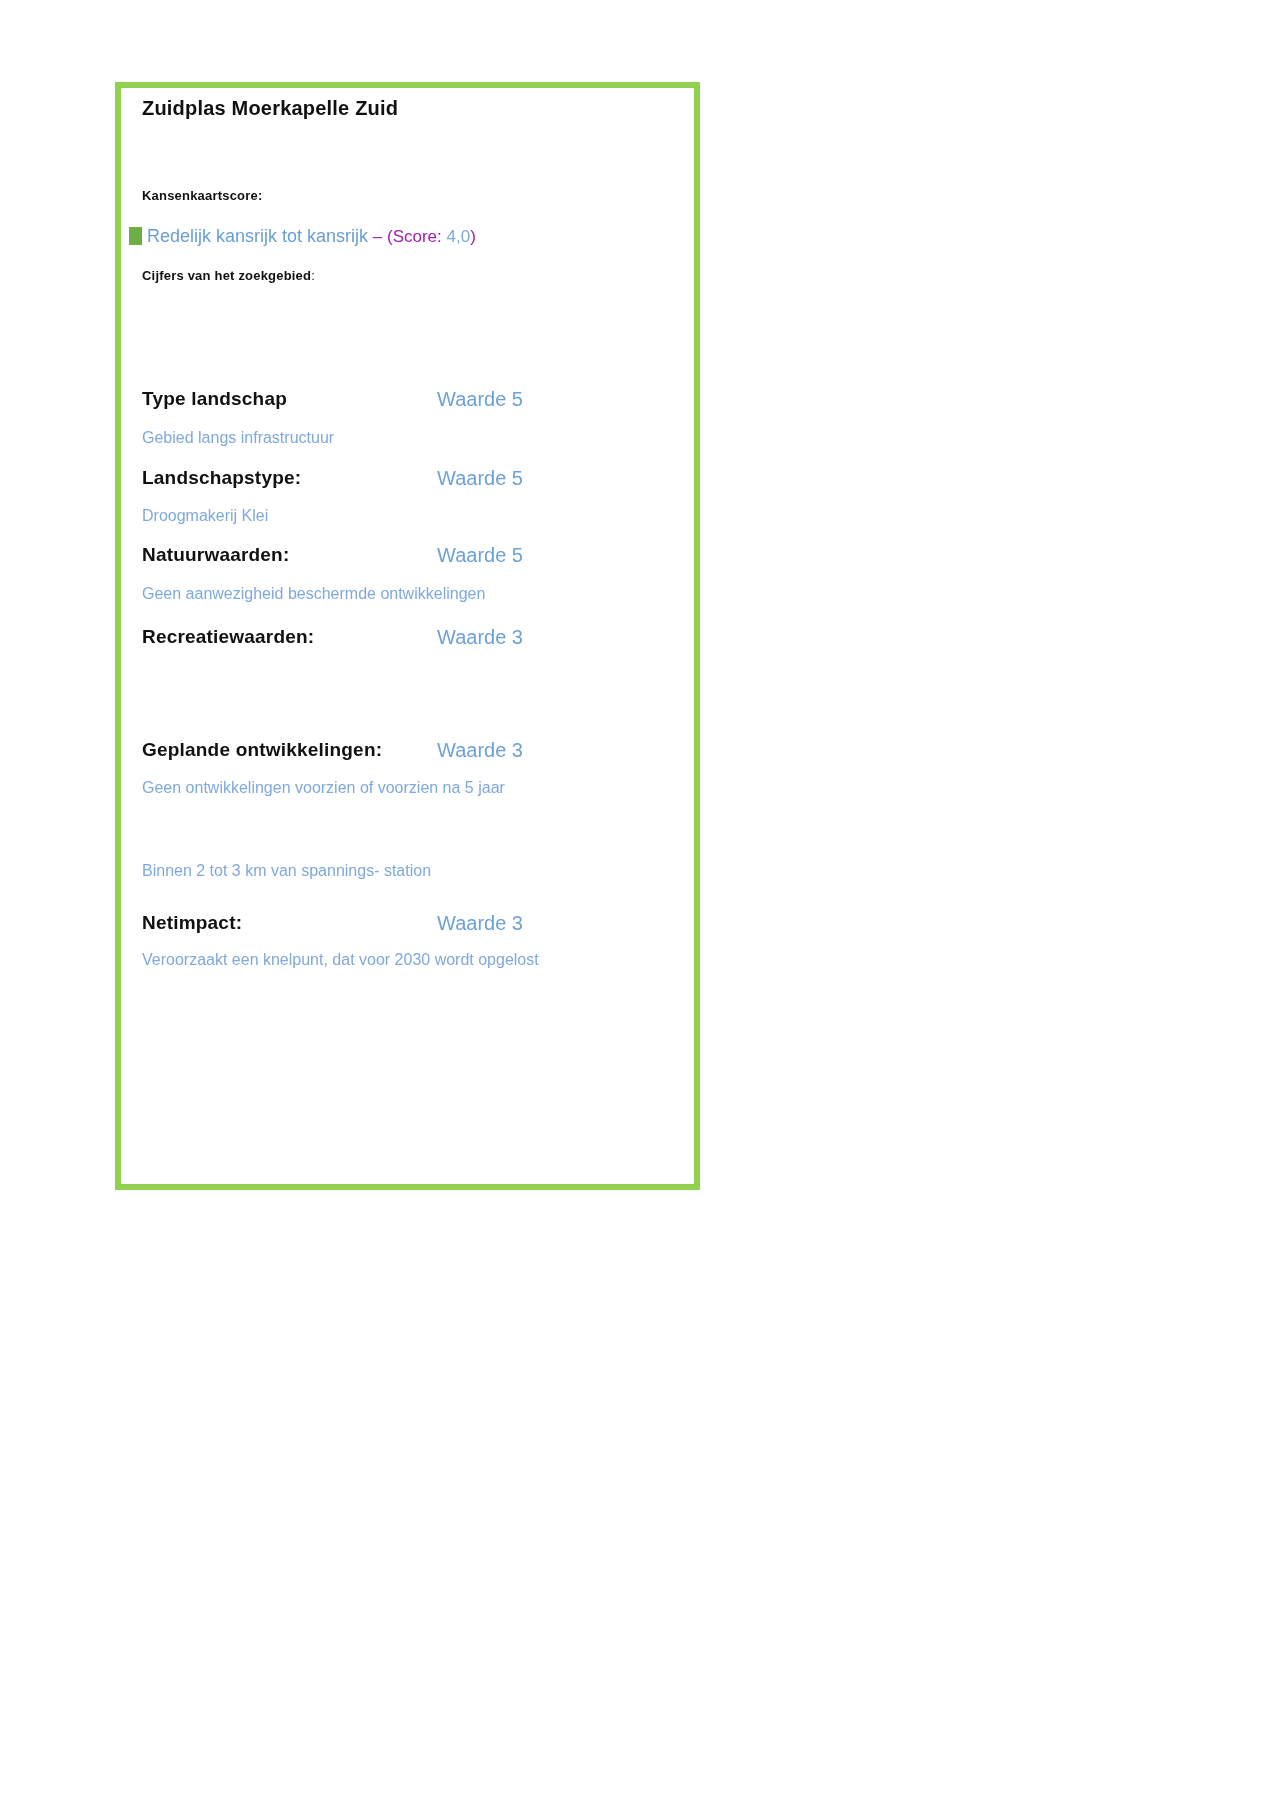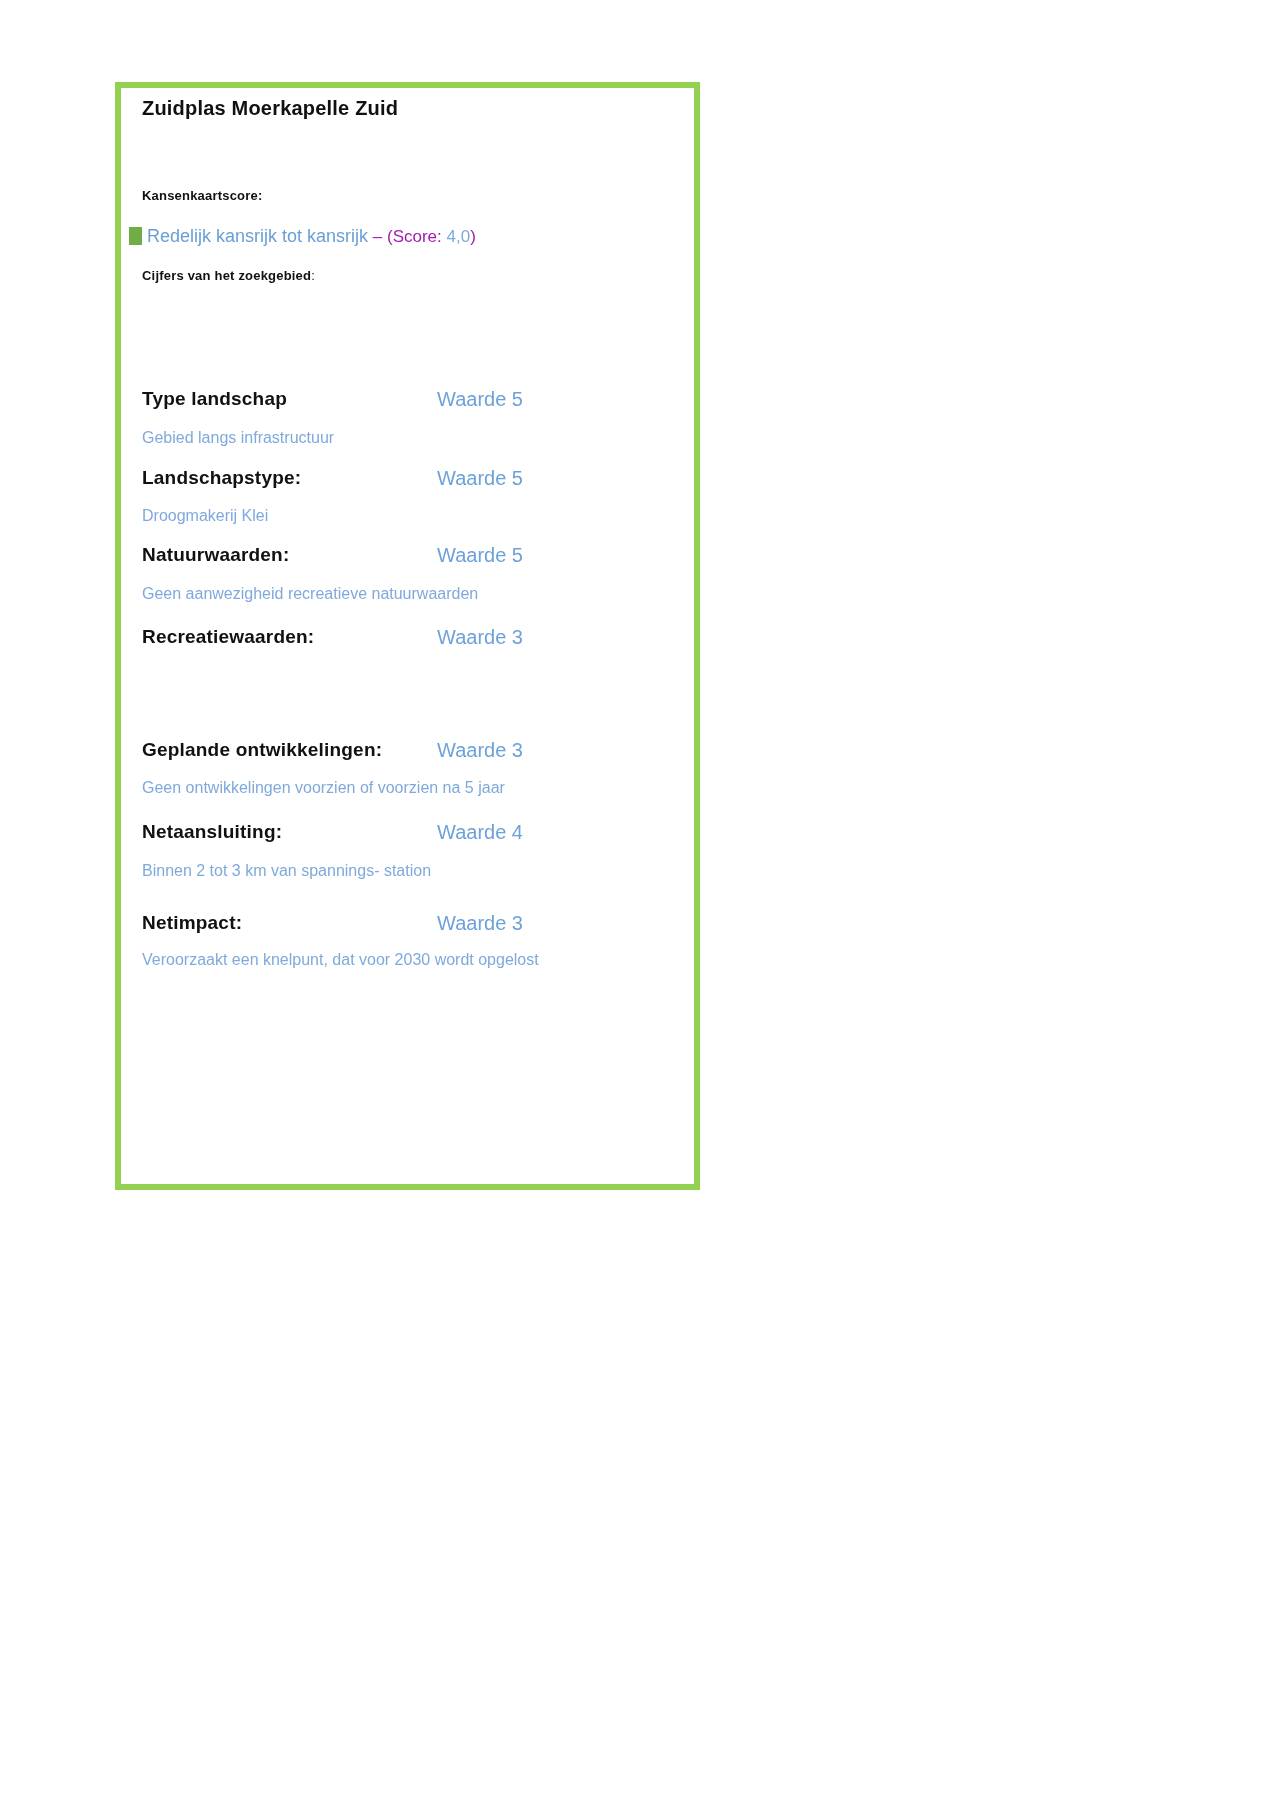--- a/index.html
+++ b/index.html
@@ -96,37 +96,33 @@
   <div class="abs metric" style="top:379px;">
     <span class="metric-label">Landschapstype:</span>
     <span class="metric-value">Waarde 5</span>
   </div>
   <div class="abs metric-desc" style="top:417px;">Droogmakerij Klei</div>
 
   <div class="abs metric" style="top:456px;">
     <span class="metric-label">Natuurwaarden:</span>
     <span class="metric-value">Waarde 5</span>
   </div>
-  <div class="abs metric-desc" style="top:495px;">Geen aanwezigheid recreatieve natuurwaarden</div>
+  <div class="abs metric-desc" style="top:495px;">Geen aanwezigheid beschermde ontwikkelingen</div>
 
   <div class="abs metric" style="top:538px;">
     <span class="metric-label">Recreatiewaarden:</span>
     <span class="metric-value">Waarde 3</span>
   </div>
 
   <div class="abs metric" style="top:651px;">
     <span class="metric-label">Geplande ontwikkelingen:</span>
     <span class="metric-value">Waarde 3</span>
   </div>
   <div class="abs metric-desc" style="top:689px;">Geen ontwikkelingen voorzien of voorzien na 5 jaar</div>
 
-  <div class="abs metric" style="top:733px;">
-    <span class="metric-label">Netaansluiting:</span>
-    <span class="metric-value">Waarde 4</span>
-  </div>
   <div class="abs metric-desc" style="top:772px;">Binnen 2 tot 3 km van spannings- station</div>
 
   <div class="abs metric" style="top:824px;">
     <span class="metric-label">Netimpact:</span>
     <span class="metric-value">Waarde 3</span>
   </div>
   <div class="abs metric-desc" style="top:861px;">Veroorzaakt een knelpunt, dat voor 2030 wordt opgelost</div>
 
 </div>
 

